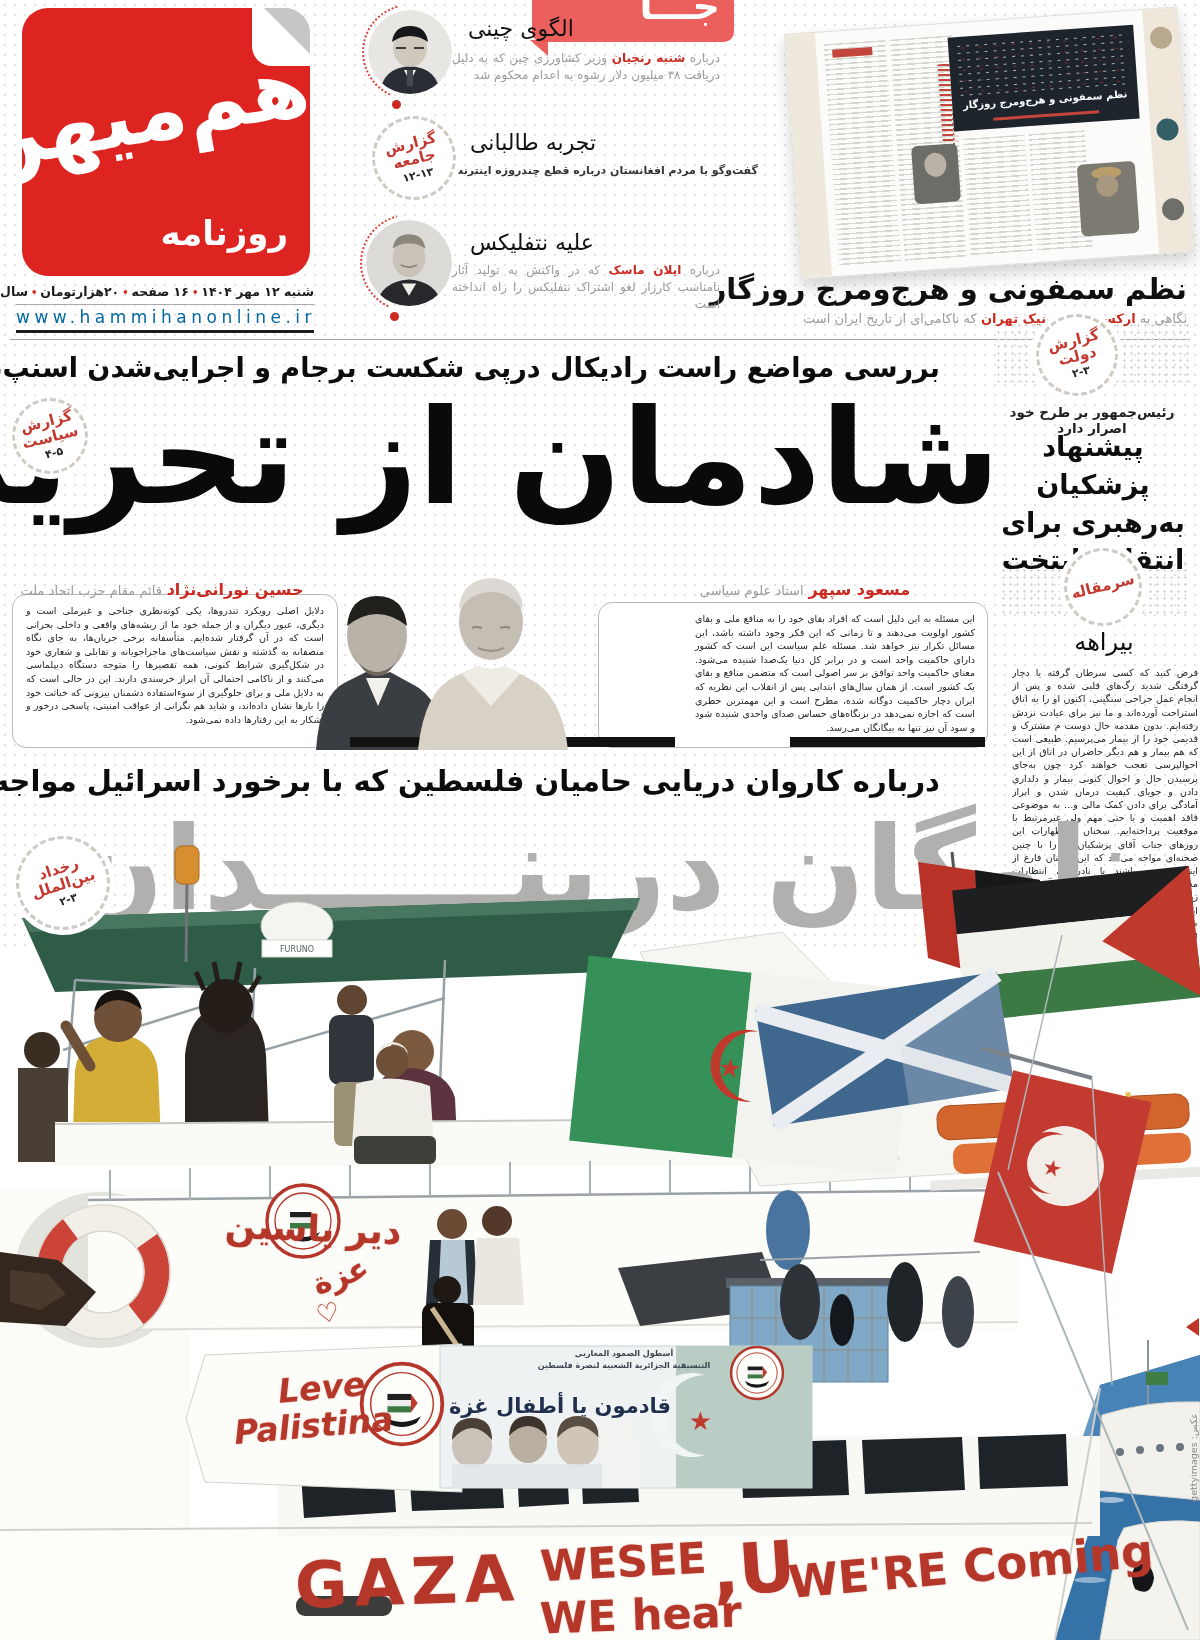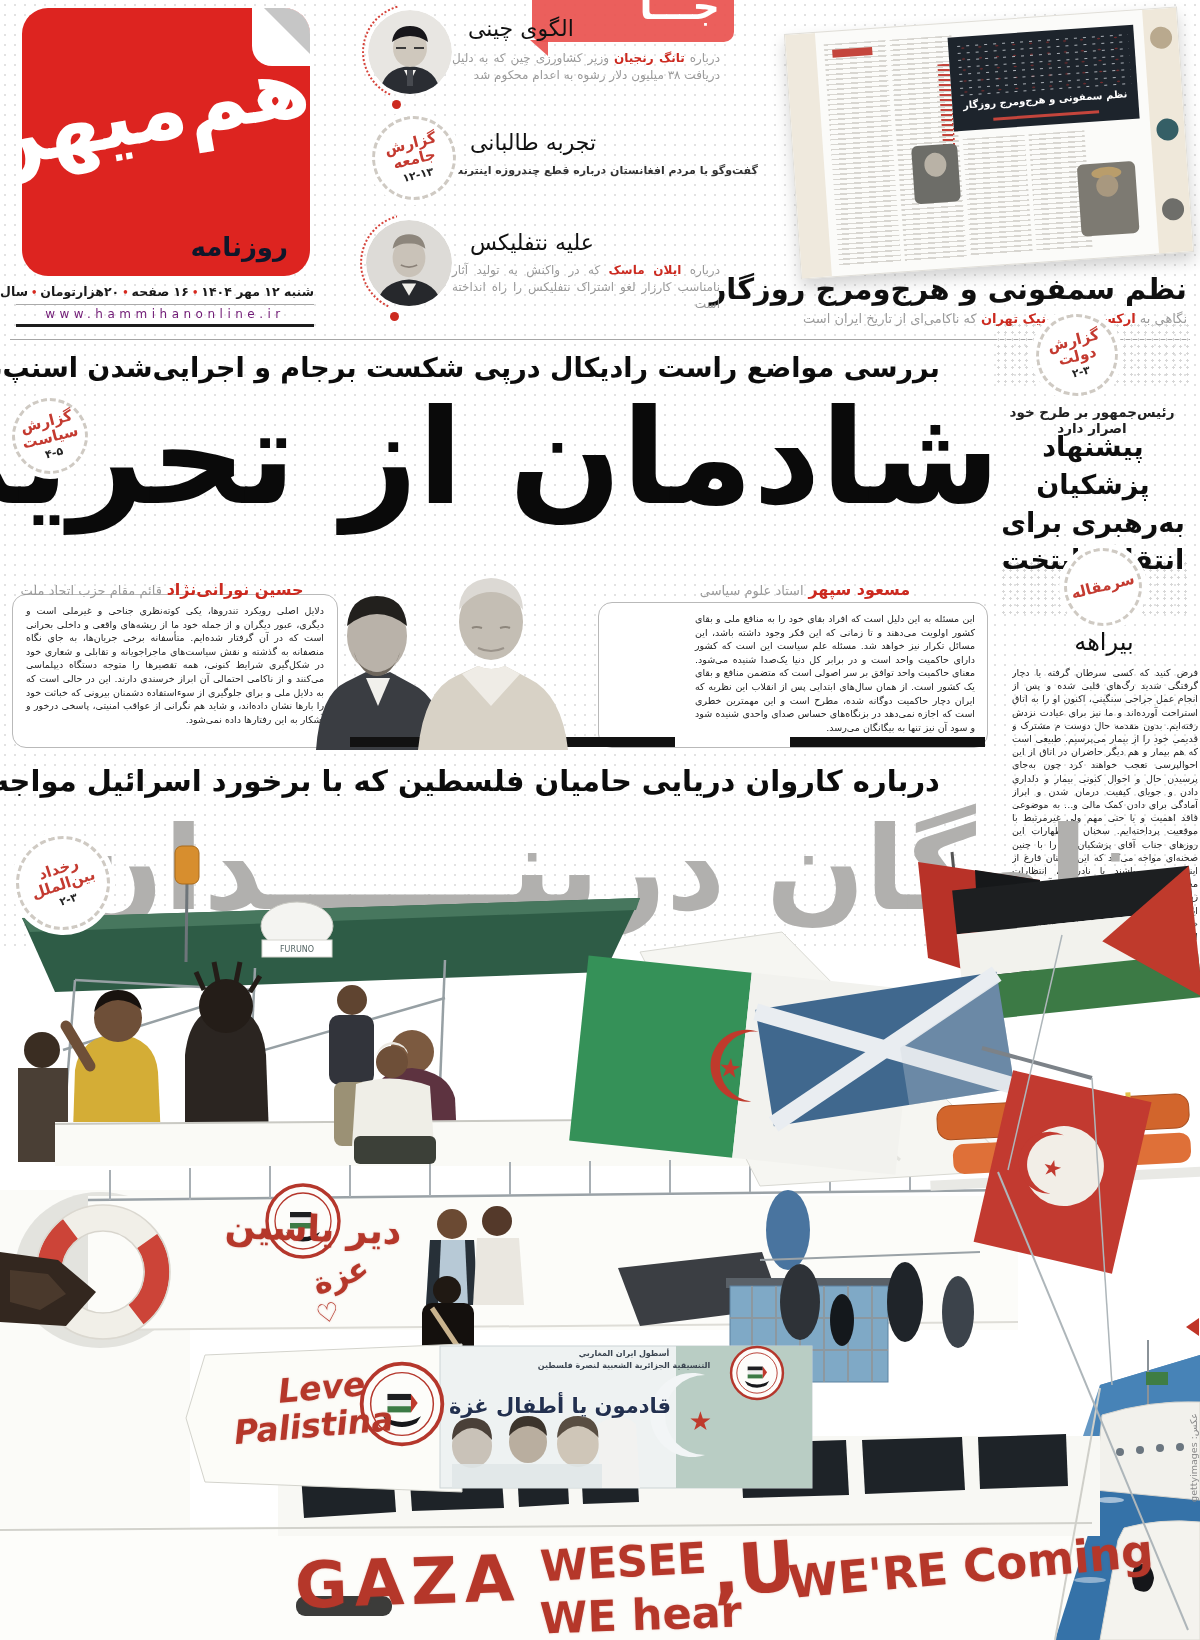--- a/index.html
+++ b/index.html
@@ -8,26 +8,26 @@
   .abs { position:absolute; }
   .dots { left:0; top:0; width:1200px; height:950px; z-index:0;
           background-image: radial-gradient(#e2e2e2 1px, transparent 1.1px);
           background-size:10px 10px; }
   .dotpatch { background-image: radial-gradient(#d7d7d7 1.1px, transparent 1.2px); background-size:7px 7px; z-index:1; }
 
   
   .logo-box { left:22px; top:8px; width:288px; height:268px; background:#dd2420; border-radius:26px; z-index:2; overflow:hidden; }
   .logo-title { position:absolute; left:0; top:52px; width:100%; text-align:center; color:#fff; font-weight:bold;
                 font-size:84px; transform:rotate(-10deg); letter-spacing:-3px; }
-  .logo-sub { position:absolute; right:22px; bottom:14px; color:#0f172a; font-size:26px; font-weight:bold; }
+  .logo-sub { position:absolute; right:22px; bottom:23px; color:#ffffff; font-size:34px; font-weight:bold; }
   .notch { position:absolute; top:0; right:0; width:58px; height:58px; background:#fff; border-bottom-left-radius:20px; }
   .fold  { position:absolute; top:0; right:0; width:0; height:0; border-top:46px solid #c6c6c6; border-left:46px solid transparent; }
   .dateline { left:16px; top:284px; width:298px; font-size:12.5px; font-weight:bold; color:#1a1a1a; direction:rtl; text-align:center; z-index:2; white-space:nowrap; }
   .dateline span + span::before { content:"•"; color:#d6281e; margin:0 3px; font-size:10px; }
-  .url { left:16px; top:304px; width:298px; text-align:center; font-size:12px; color:#701a75; letter-spacing:4.5px;
+  .url { left:16px; top:304px; width:298px; text-align:center; font-size:17px; color:#0369a1; letter-spacing:4.5px;
          border-top:1px solid #aaa; border-bottom:3px solid #1c1c1c; padding:2px 0 3px; z-index:2; direction:ltr; }
   .toprule { left:10px; top:339px; width:1180px; height:1px; background:#a5a5a5; z-index:1; }
 
   
   .tag { left:532px; top:0; width:202px; height:42px; background:rgba(233,81,78,.92); border-radius:0 0 10px 10px; z-index:2; }
   .tag::after { content:""; position:absolute; left:-2px; bottom:-14px; border-top:16px solid rgba(233,81,78,.92); border-left:18px solid transparent; }
   .tag b { position:absolute; top:-16px; right:14px; color:#fff; font-size:38px; letter-spacing:2px; }
 
   
   .tphoto { border-radius:50%; overflow:hidden; z-index:3; }
@@ -127,21 +127,21 @@
     <polygon points="36,60 48,60 42,72" fill="#f2f1ed"></polygon>
     <rect x="39" y="60" width="6" height="16" fill="#474a50"></rect>
     <ellipse cx="42" cy="38" rx="17" ry="19" fill="#cfc8bd"></ellipse>
     <path d="M24,32 Q26,16 42,16 Q58,16 60,32 Q52,26 42,26 Q32,26 24,32 Z" fill="#17161a"></path>
     <line x1="28" y1="38" x2="38" y2="38" stroke="#3a3a3a" stroke-width="2"></line>
     <line x1="46" y1="38" x2="56" y2="38" stroke="#3a3a3a" stroke-width="2"></line>
   </svg>
 </div>
 <div class="abs ttitle" style="left:468px;top:16px;">الگوی چینی</div>
 <div class="abs tbody" style="left:452px;top:50px;width:268px;">
-  <span>درباره</span> <b>تانگ رنجیان</b> <span>وزیر کشاورزی چین که به دلیل دریافت ۳۸ میلیون دلار رشوه به اعدام محکوم شد</span>
+  <span>درباره</span> <b>شنبه رنجیان</b> <span>وزیر کشاورزی چین که به دلیل دریافت ۳۸ میلیون دلار رشوه به اعدام محکوم شد</span>
 </div>
 
 <div class="abs stamp" style="left:372px;top:116px;width:84px;height:84px;">
   <span class="s1">گزارش</span>
   <span class="s2">جامعه</span>
   <span class="snum">۱۲-۱۳</span>
 </div>
 <div class="abs ttitle" style="left:470px;top:130px;">تجربه طالبانی</div>
 <div class="abs tbody2" style="left:452px;top:164px;">گفت‌وگو با مردم افغانستان درباره قطع چندروزه اینترنت</div>
 
@@ -511,21 +511,21 @@
   </g>
 </svg>
 </div>
 
 <div class="abs spray" style="left:225px;top:1208px;font-size:36px;letter-spacing:3px;transform:rotate(2deg);">دير ياسين</div>
 <div class="abs spray" style="left:312px;top:1258px;font-size:30px;transform:rotate(-20deg);">عزة</div>
 <div class="abs spray" style="left:316px;top:1298px;font-size:26px;transform:rotate(-12deg);">♡</div>
 <div class="abs spray" style="left:278px;top:1368px;font-size:33px;font-style:italic;transform:rotate(-5deg);">Leve</div>
 <div class="abs spray" style="left:234px;top:1406px;font-size:33px;font-style:italic;transform:rotate(-5deg);">Palistina</div>
 <div class="abs banner-org">
-  <div>أسطول ایران المغاربي</div>
+  <div>أسطول الصمود المغاربي</div>
   <div>التنسيقية الجزائرية الشعبية لنصرة فلسطين</div>
 </div>
 <div class="abs banner-main">قادمون يا أطفال غزة</div>
 <div class="abs spray" style="left:295px;top:1545px;font-size:64px;letter-spacing:7px;transform:rotate(-2deg);">GAZA</div>
 <div class="abs spray" style="left:540px;top:1537px;font-size:43px;transform:rotate(-3deg);">WESEE</div>
 <div class="abs spray" style="left:540px;top:1590px;font-size:43px;transform:rotate(-2deg);">WE hear</div>
 <div class="abs spray" style="left:712px;top:1528px;font-size:70px;transform:rotate(-4deg);">U,</div>
 <div class="abs spray" style="left:788px;top:1540px;font-size:45px;transform:rotate(-5deg);">WE'RE Coming</div>
 <div class="abs credit">عکس: gettyimages</div>
 <div class="abs credit-tri"></div>

